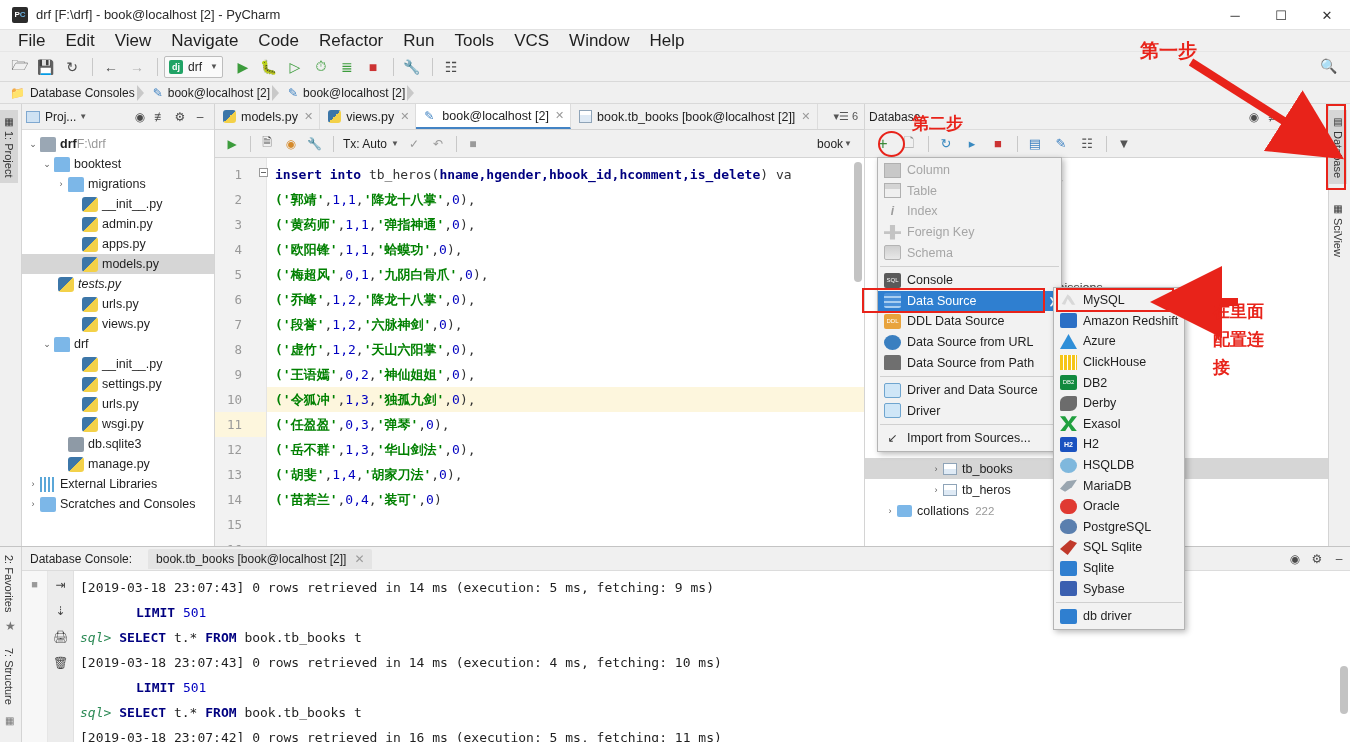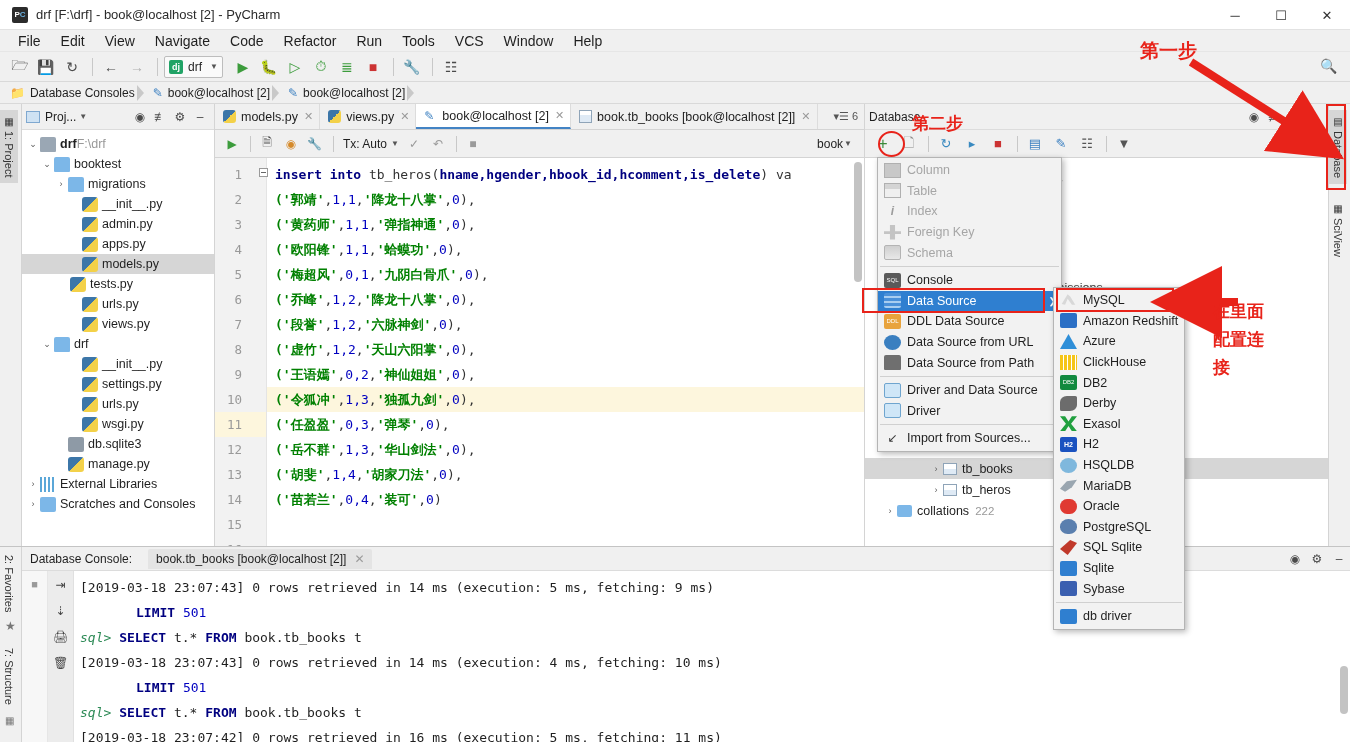--- a/index.html
+++ b/index.html
@@ -23,21 +23,21 @@
     background:#2b2b2b;border-radius:2px;color:#fff;font-size:8px;
     display:flex;align-items:center;justify-content:center;font-weight:bold;
   }
   .tb-icon span{color:#6ab0e0;}
   .tb-title{font-size:13px;color:#2b2b2b;}
   .win-btns{position:absolute;right:0;top:0;height:30px;display:flex;}
   .win-btn{width:46px;height:30px;display:flex;align-items:center;justify-content:center;color:#333;font-size:13px;}
 
   
   .menubar{height:22px;background:#f0f0f0;display:flex;align-items:center;padding-left:8px;border-bottom:1px solid #e6e6e6;}
-  .menubar .mi{padding:2px 10px;font-size:14px;color:#1f1f1f;cursor:default;}
+  .menubar .mi{padding:2px 10px;font-size:17px;color:#1f1f1f;cursor:default;}
 
   
   .toolbar{height:30px;background:#f0f0f0;display:flex;align-items:center;padding-left:8px;border-bottom:1px solid #d9d9d9;position:relative;}
   .tbtn{width:24px;height:22px;display:flex;align-items:center;justify-content:center;margin-right:2px;font-size:14px;color:#4a4a4a;}
   .tsep{width:1px;height:18px;background:#c8c8c8;margin:0 6px;}
   .runcfg{display:flex;align-items:center;height:22px;border:1px solid #bdbdbd;background:#fafafa;border-radius:2px;padding:0 4px;}
   .runcfg .cfgicon{width:14px;height:14px;background:#21a366;border-radius:2px;margin-right:5px;color:#fff;font-size:9px;display:flex;align-items:center;justify-content:center;font-weight:bold;}
   .runcfg .cfgname{font-size:12px;margin-right:8px;}
   .runcfg .chev{font-size:8px;color:#555;}
   .search-ico{position:absolute;right:12px;top:6px;font-size:14px;color:#444;}
@@ -326,21 +326,21 @@
         <div class="trow" style="padding-left: 46px;">
           <span class="arrow none">›</span>
           <span class="tico ico-py"></span>
           <span class="tlabel">apps.py</span>
         </div>
         <div class="trow sel" style="padding-left: 46px;">
           <span class="arrow none">›</span>
           <span class="tico ico-py"></span>
           <span class="tlabel">models.py</span>
         </div>
-        <div class="trow" style="padding-left: 34px;">
+        <div class="trow" style="padding-left: 22px; font-style: italic;">
           <span class="arrow none">›</span>
           <span class="tico ico-py"></span>
           <span class="tlabel">tests.py</span>
         </div>
         <div class="trow" style="padding-left: 46px;">
           <span class="arrow none">›</span>
           <span class="tico ico-py"></span>
           <span class="tlabel">urls.py</span>
         </div>
         <div class="trow" style="padding-left: 46px;">

